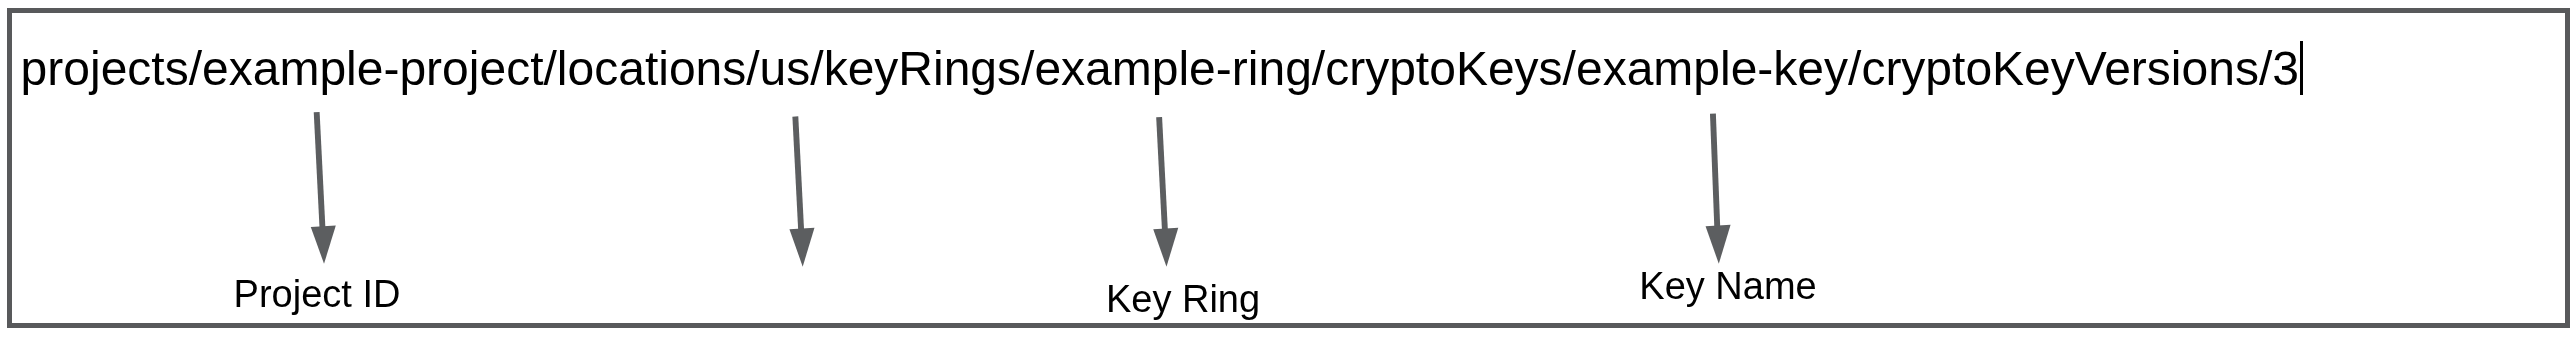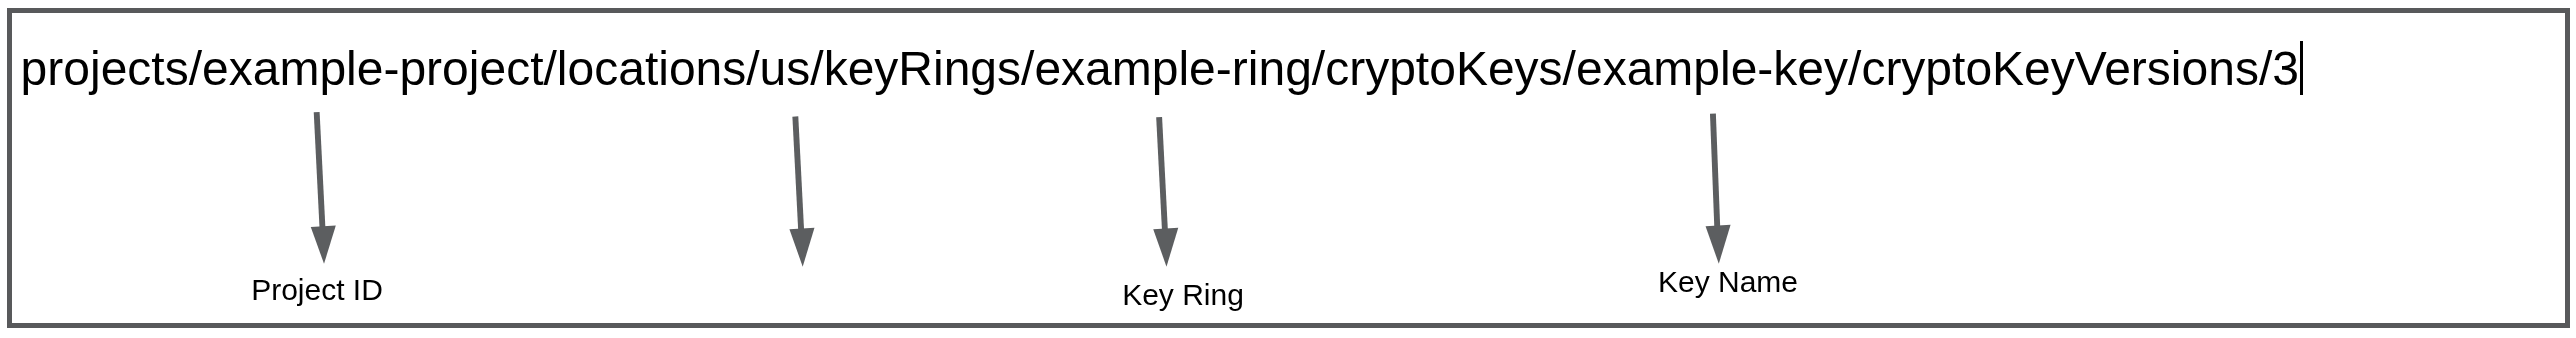--- a/index.html
+++ b/index.html
@@ -57,21 +57,21 @@
     width: 2576px;
     height: 339px;
     pointer-events: none;
   }
   .arrows line { stroke: var(--c-arrow); stroke-width: 8; }
   .arrows polygon { fill: var(--c-arrow); }
   
   .anno-label {
     position: absolute;
     transform: translateX(-50%);
-    font-size: 30px;
+    font-size: 38px;
     line-height: 1;
     color: var(--c-text);
     white-space: nowrap;
   }
   .lbl-0 { left: 317px;  top: 275px; }
   .lbl-1 { left: 803px; top: 275px; }
   .lbl-2 { left: 1183px; top: 280px; }
   .lbl-3 { left: 1728px; top: 267px; }
 </style>
 </head>

